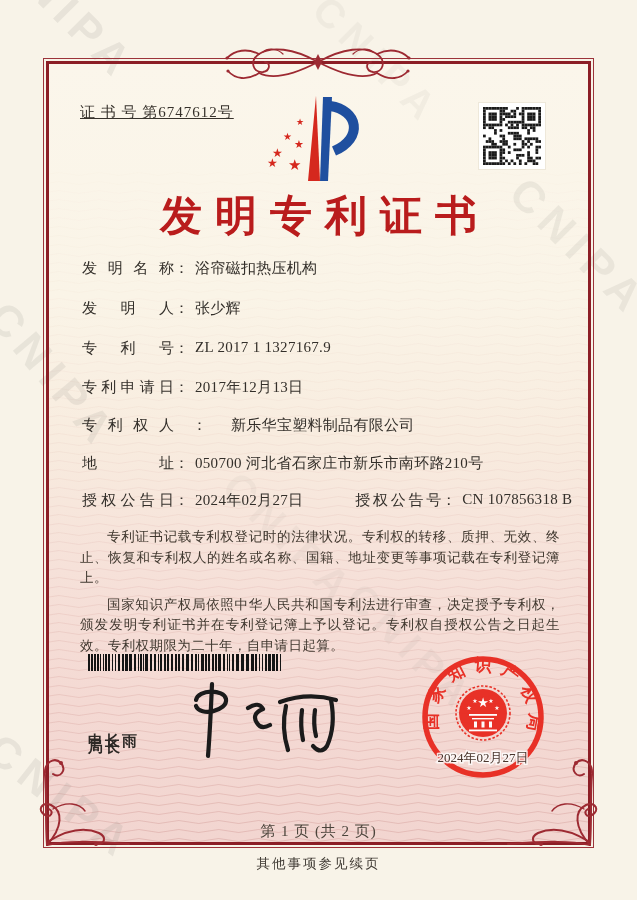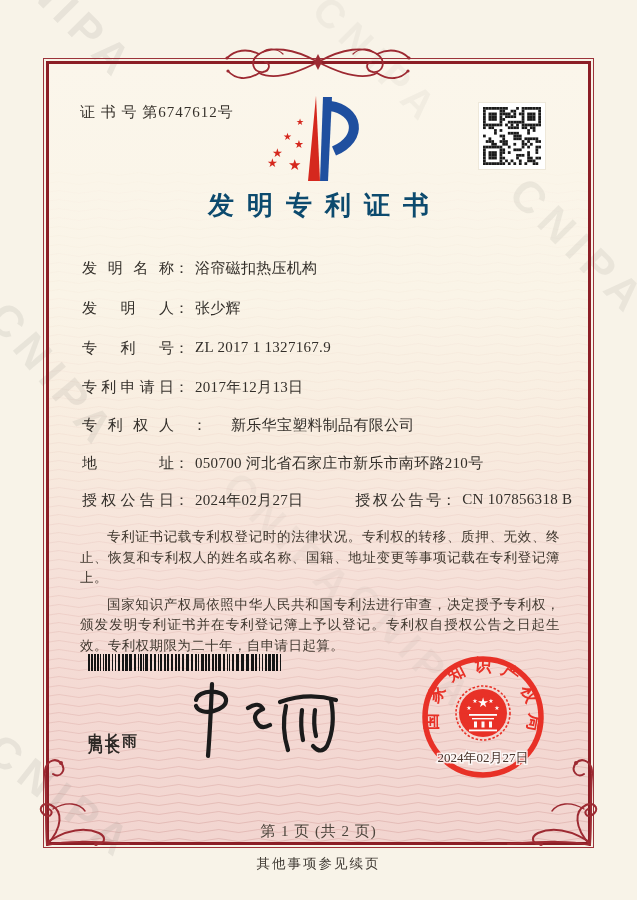--- a/index.html
+++ b/index.html
@@ -21,28 +21,28 @@
   }
   .inner-bg svg{position:absolute;left:0;top:0;}
   
   .frame{
     position:absolute;left:46px;top:61px;width:539px;height:778px;z-index:3;
     border:3px solid #8c1e26;outline:1px solid #9c333a;outline-offset:2px;
     pointer-events:none;
   }
   .ornament{position:absolute;z-index:4;pointer-events:none;}
   
-  .cert-no{position:absolute;left:80px;top:103px;z-index:5;font-size:15px;letter-spacing:1px;color:#36312b;}
+  .cert-no{position:absolute;left:80px;top:103px;z-index:5;font-size:15px;letter-spacing:1px;color:#36312b;text-decoration:underline;}
   .logo{position:absolute;left:250px;top:94px;width:120px;height:92px;z-index:5;}
   .logo .star{position:absolute;color:#d5281e;line-height:1;}
   .qr{position:absolute;left:479px;top:103px;width:66px;height:66px;background:#fff;z-index:5;
       display:flex;align-items:center;justify-content:center;box-shadow:0 0 0 1px #eee8da;}
   .title{
     position:absolute;left:0;top:188px;width:100%;text-align:center;z-index:5;
-    font-size:26px;font-weight:bold;letter-spacing:13px;padding-left:13px;box-sizing:border-box;color:#0c4a6e;
+    font-size:42px;font-weight:bold;letter-spacing:13px;padding-left:13px;box-sizing:border-box;color:#b91c1c;
   }
   
   .field-row{position:absolute;left:82px;z-index:5;font-size:15px;color:#332f2a;display:flex;white-space:nowrap;}
   .flabel{display:inline-block;width:92px;text-align:justify;text-align-last:justify;}
   .fcolon{margin-right:6px;}
   .fvalue{letter-spacing:.3px;}
   .grant2{margin-left:52px;display:flex;}
   .grant2 .flabel{width:86px;}
   
   .body-text{position:absolute;left:80px;top:527px;width:480px;z-index:5;

